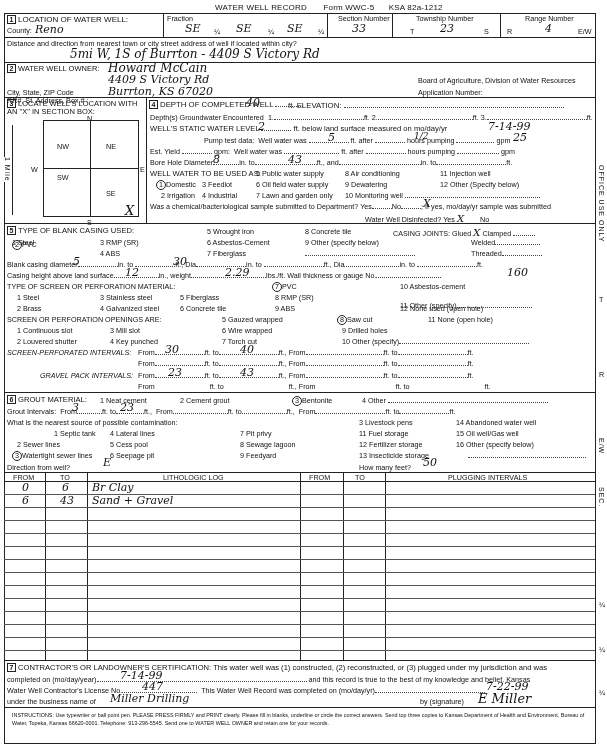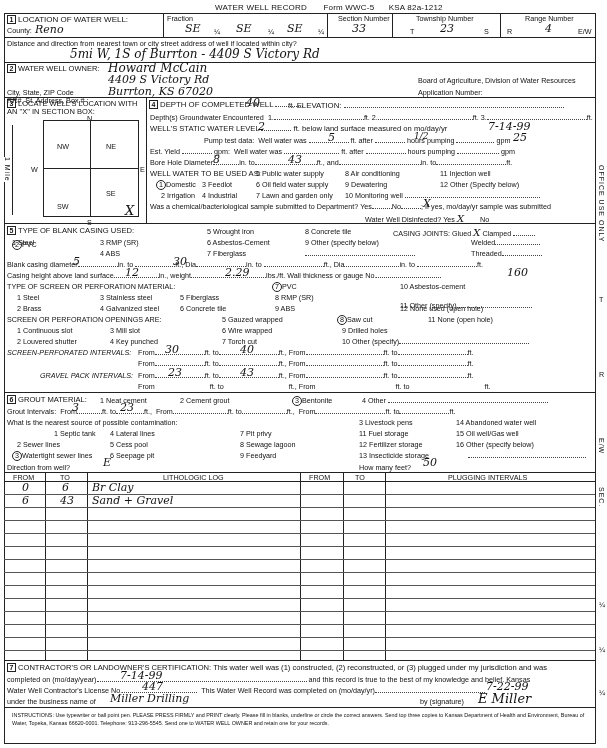--- a/index.html
+++ b/index.html
@@ -76,21 +76,21 @@
 <div class="abs" style="left:7px;top:99px;font-size:7.5px;white-space:normal;width:138px;line-height:8px;"><span class="num">3</span><span>LOCATE WELL'S LOCATION WITH AN "X" IN SECTION BOX:</span></div>
 <div class="abs" style="left:87px;top:114px;">N</div>
 <div class="abs" style="left:87px;top:218px;">S</div>
 <div class="abs" style="left:31px;top:165px;">W</div>
 <div class="abs" style="left:140px;top:165px;">E</div>
 <div class="box" style="left:43px;top:120px;width:96px;height:97px;"></div>
 <div class="vl" style="left:90px;top:120px;height:97px;"></div>
 <div class="hl" style="left:43px;top:168px;width:96px;"></div>
 <div class="abs" style="left:57px;top:142px;">NW</div>
 <div class="abs" style="left:106px;top:142px;">NE</div>
-<div class="abs" style="left:57px;top:202px;">SW</div>
+<div class="abs" style="left:57px;top:173px;">SW</div>
 <div class="abs" style="left:106px;top:189px;">SE</div>
 <div class="abs hw" style="left:125px;top:203px;font-size:13px;">X</div>
 <div class="vl" style="left:12px;top:125px;height:90px;"></div>
 <div class="side" style="left:4px;top:157px;background:#fff;">1 Mile</div>
 
 <div class="abs" style="left:149px;top:100px;font-size:7.8px;"><span class="num">4</span><span>DEPTH OF COMPLETED WELL</span> <span class="dots" style="width:28px"></span></div>
 <div class="abs hw" style="left:246px;top:96px;">40</div>
 <div class="abs" style="left:288px;top:101px;font-size:7.8px;"><span>ft.</span> <span>ELEVATION:</span> <span class="dots" style="width:220px"></span></div>
 
 <div class="abs" style="left:150px;top:113px;"><span>Depth(s) Groundwater Encountered</span> &nbsp;<span>1.</span><span class="dots" style="width:90px"></span><span>ft. 2.</span><span class="dots" style="width:95px"></span><span>ft. 3.</span><span class="dots" style="width:100px"></span>ft.</div>

